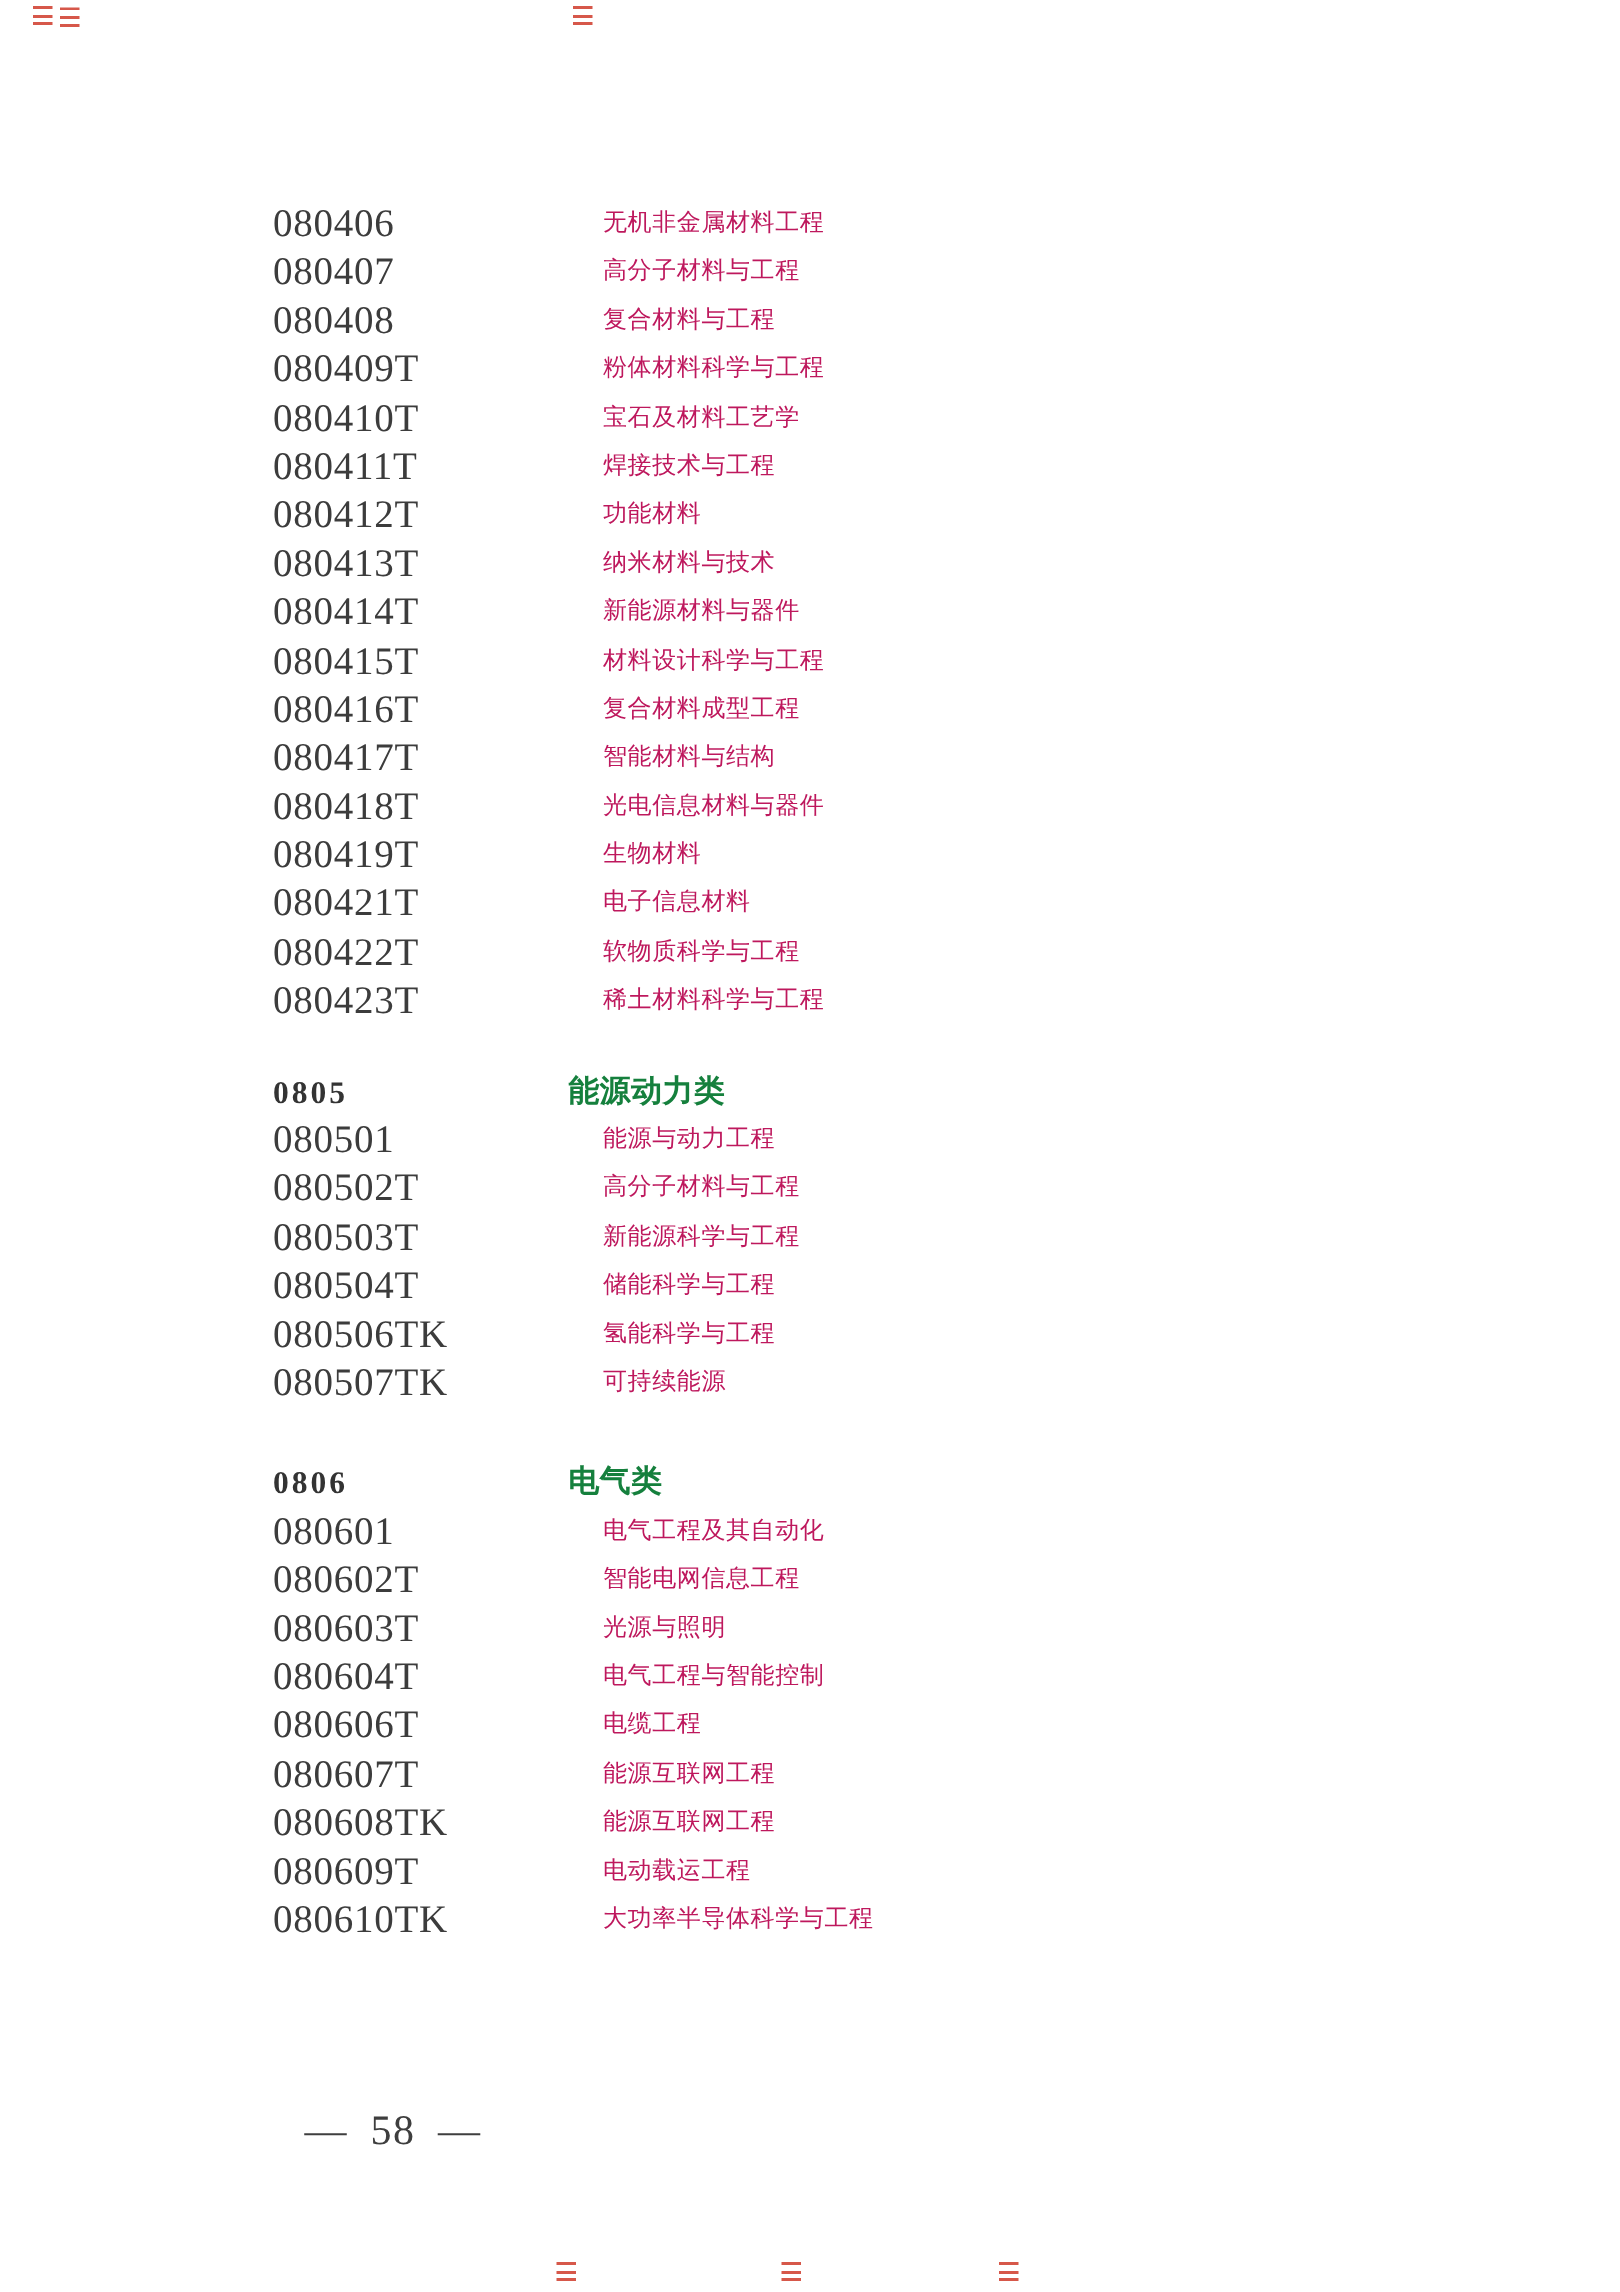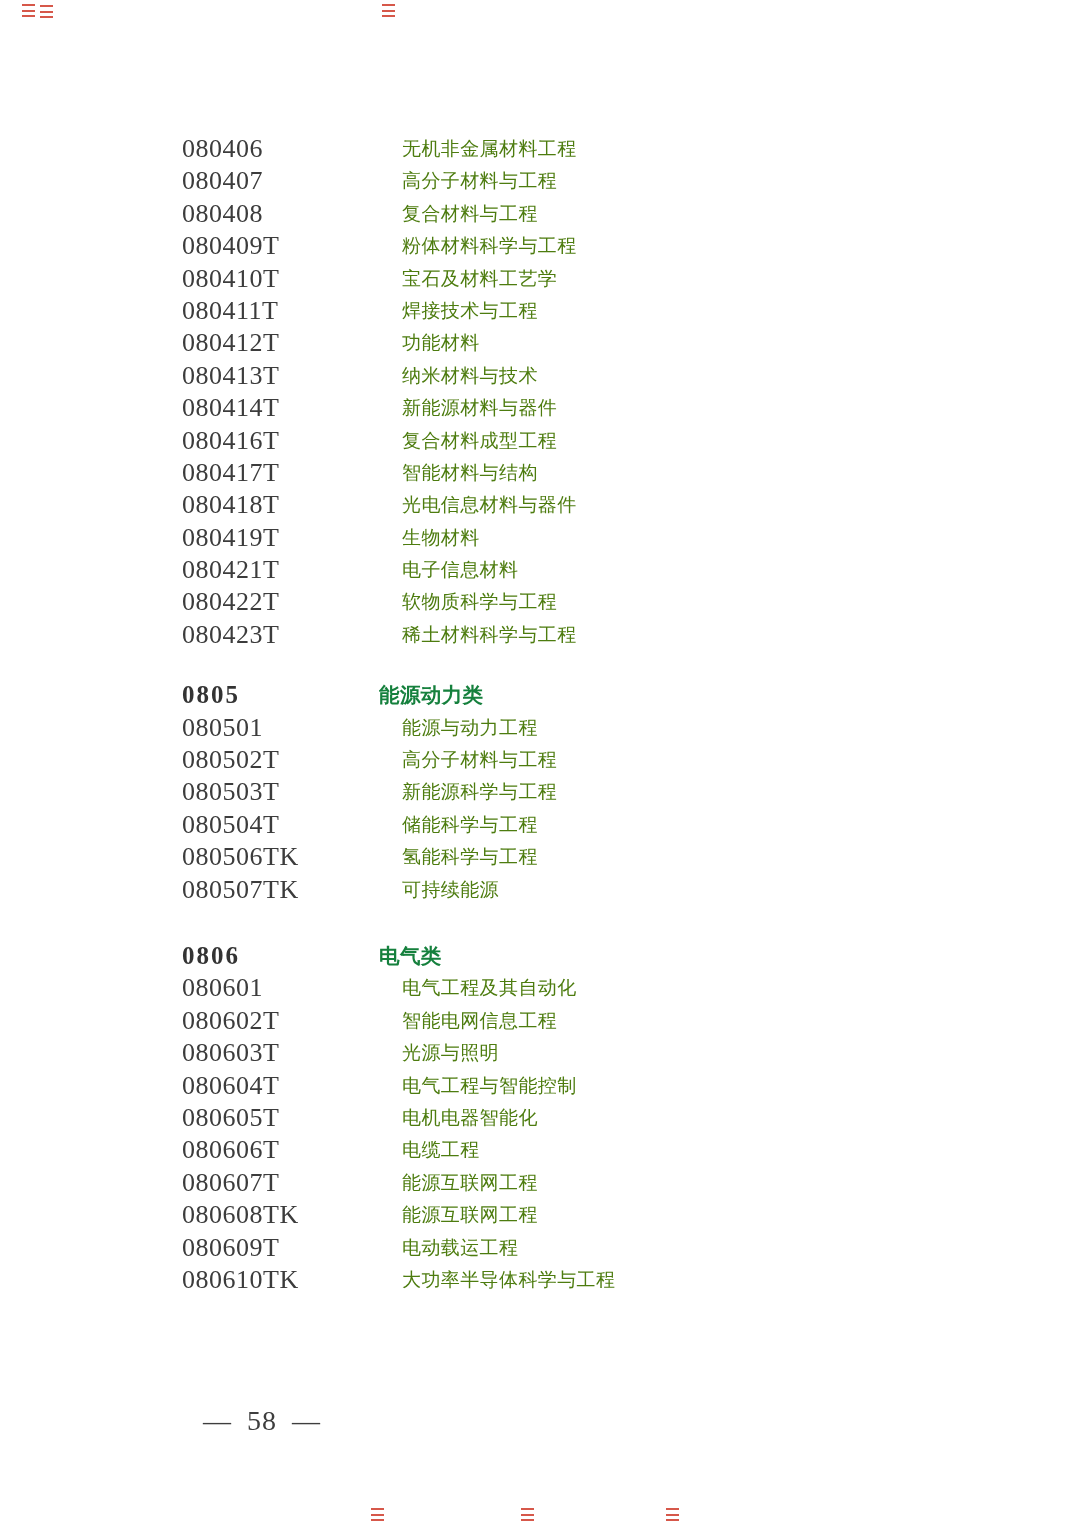--- a/index.html
+++ b/index.html
@@ -30,29 +30,29 @@
     line-height: 32.4px;
     color: #3c3c3c;
     letter-spacing: 0.5px;
     white-space: pre;
   }
   .row .name {
     position: absolute;
     left: 402px;
     top: 0;
     font-family: "Liberation Serif", serif;
-    font-size: 19px;
+    font-size: 16px;
     line-height: 32.4px;
-    color: #4d7c0f;
+    color: #be185d;
     letter-spacing: 0.4px;
     white-space: pre;
   }
   .row.header .code {
     font-weight: 700;
-    font-size: 25px;
+    font-size: 21px;
     letter-spacing: 2px;
     color: #333333;
   }
   .row.header .name {
     left: 379px;
     font-weight: 700;
     font-size: 20.5px;
     color: #15803d;
   }
   .footer {
@@ -118,20 +118,24 @@
         </div>
         <div class="row">
           <span class="code">080413T</span>
           <span class="name">纳米材料与技术</span>
         </div>
         <div class="row">
           <span class="code">080414T</span>
           <span class="name">新能源材料与器件</span>
         </div>
         <div class="row">
+          <span class="code">080415T</span>
+          <span class="name">材料设计科学与工程</span>
+        </div>
+        <div class="row">
           <span class="code">080416T</span>
           <span class="name">复合材料成型工程</span>
         </div>
         <div class="row">
           <span class="code">080417T</span>
           <span class="name">智能材料与结构</span>
         </div>
         <div class="row">
           <span class="code">080418T</span>
           <span class="name">光电信息材料与器件</span>
@@ -196,24 +200,20 @@
           <span class="code">080602T</span>
           <span class="name">智能电网信息工程</span>
         </div>
         <div class="row">
           <span class="code">080603T</span>
           <span class="name">光源与照明</span>
         </div>
         <div class="row">
           <span class="code">080604T</span>
           <span class="name">电气工程与智能控制</span>
-        </div>
-        <div class="row">
-          <span class="code">080605T</span>
-          <span class="name">电机电器智能化</span>
         </div>
         <div class="row">
           <span class="code">080606T</span>
           <span class="name">电缆工程</span>
         </div>
         <div class="row">
           <span class="code">080607T</span>
           <span class="name">能源互联网工程</span>
         </div>
         <div class="row">

